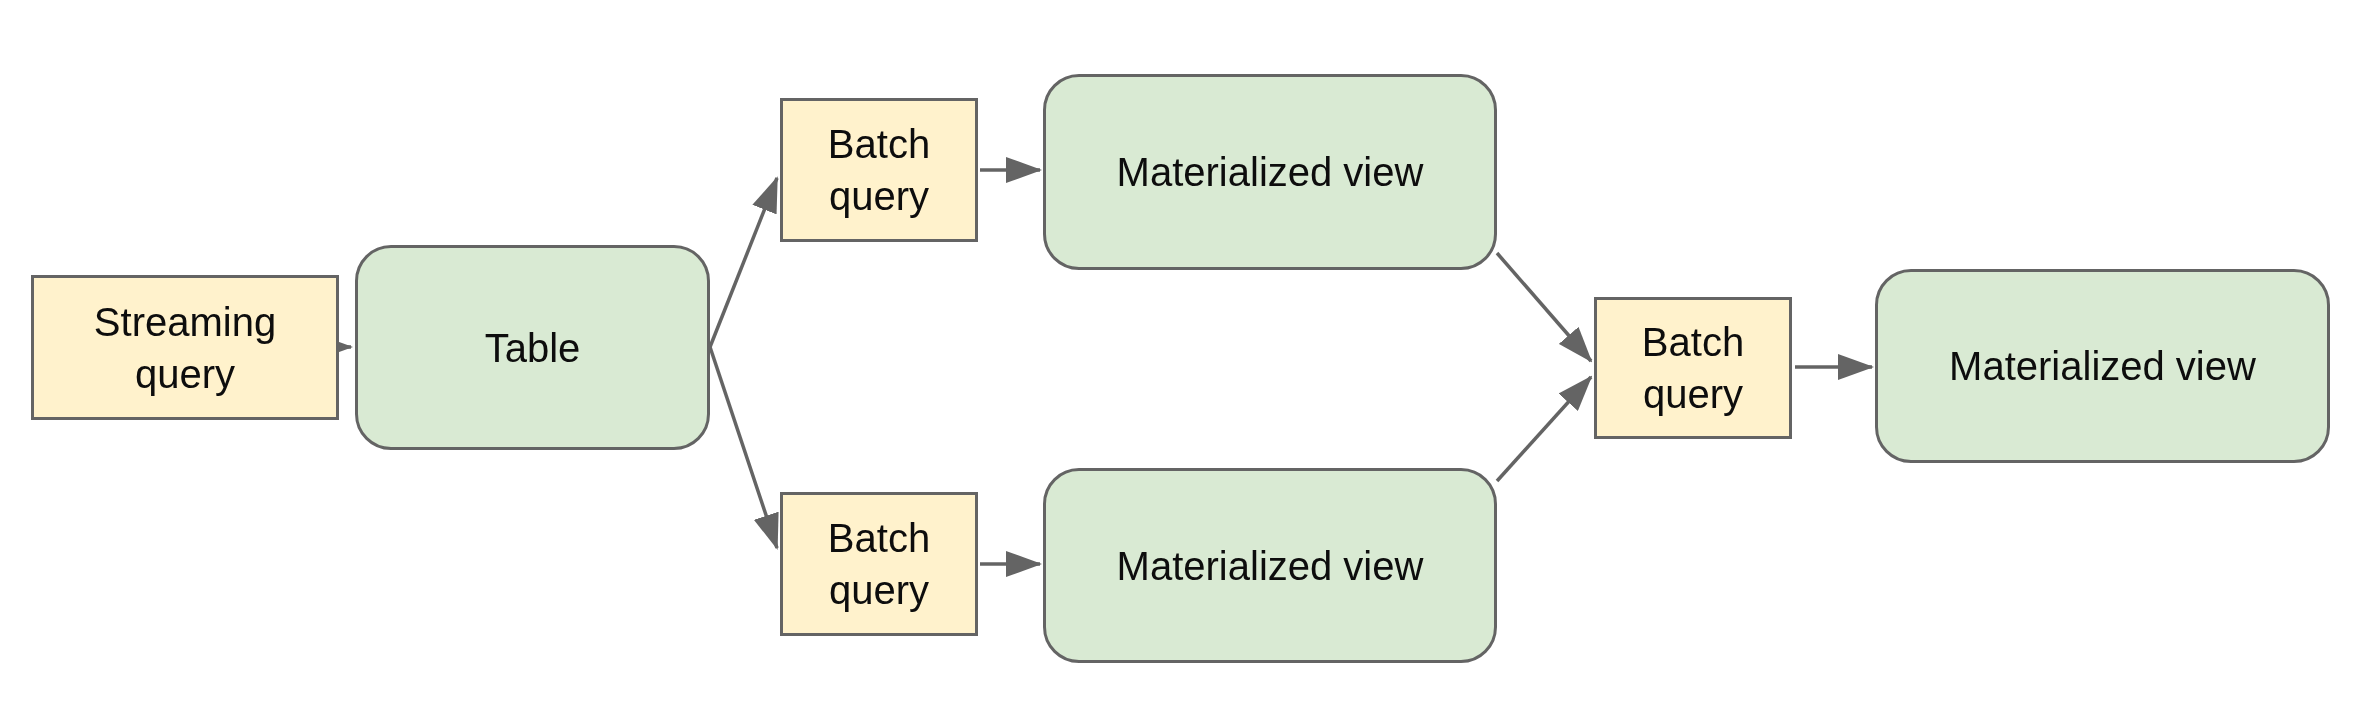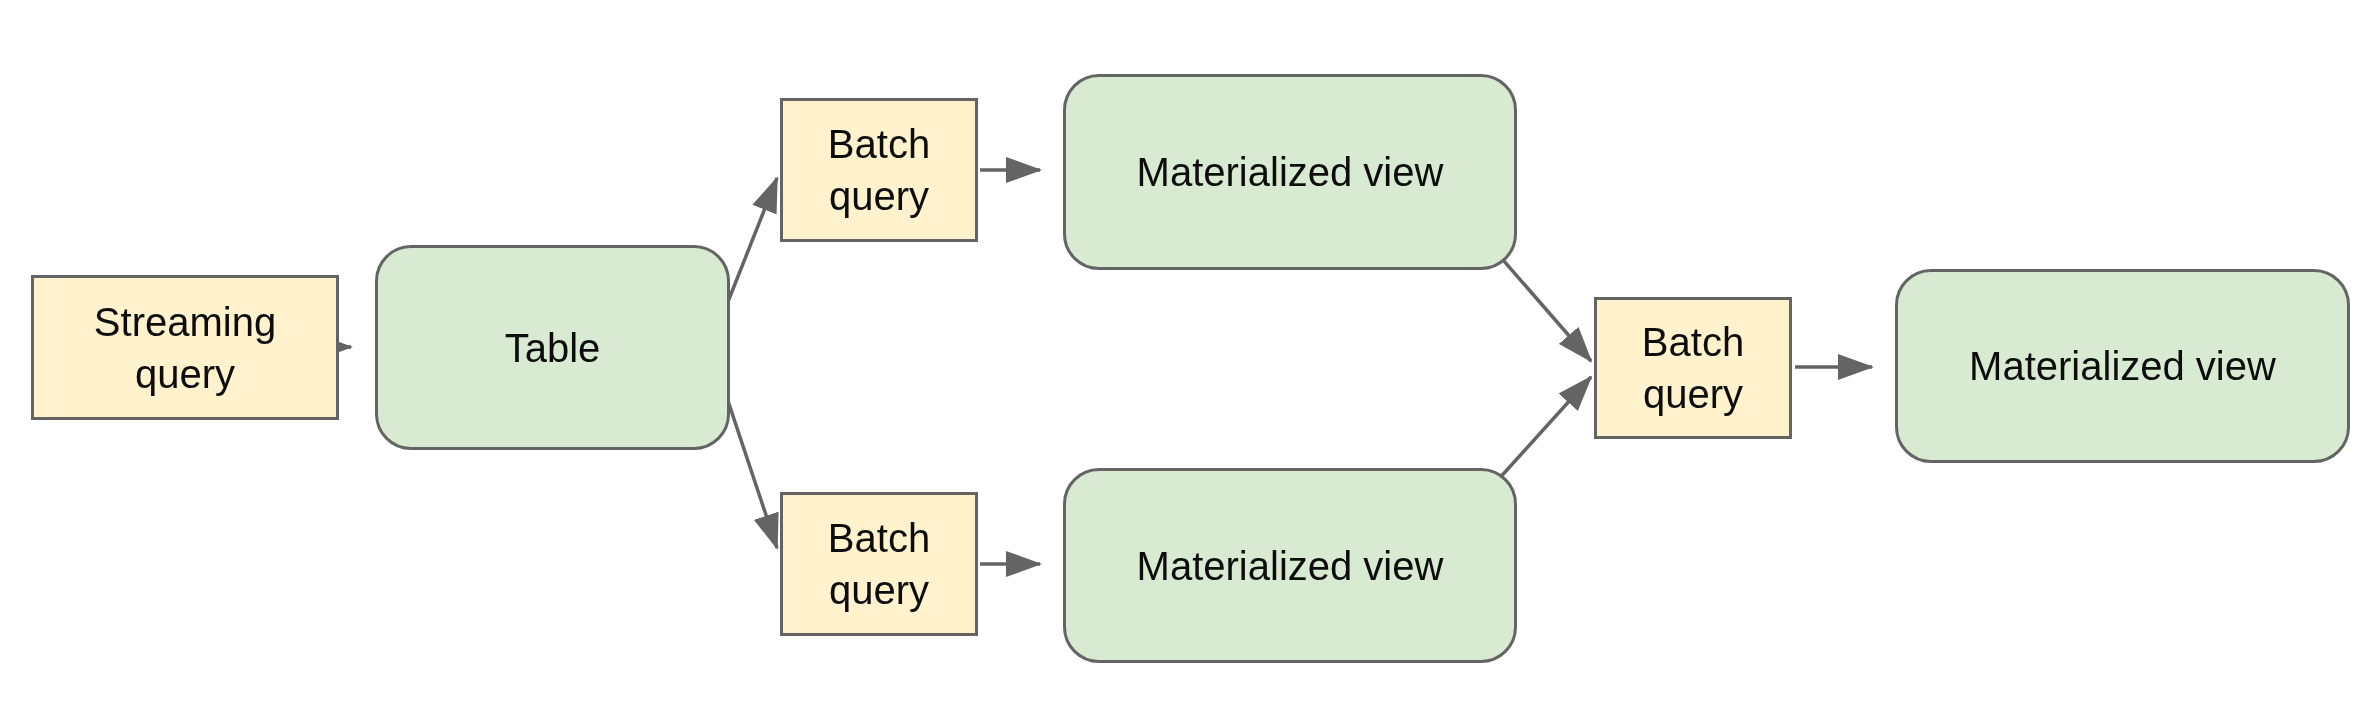--- a/index.html
+++ b/index.html
@@ -25,21 +25,21 @@
     display: flex;
     align-items: center;
     justify-content: center;
     text-align: center;
     font-size: 40px;
     line-height: 1.3;
     color: var(--text, #0d0d0d);
     border: 3px solid var(--border, #646464);
   }
   .node.query { background: var(--query-fill, #FFF2CC); justify-content: center; }
-  .node.data  { background: var(--data-fill, #D9EAD3); border-radius: 36px; margin-left: 20px; }
+  .node.data  { background: var(--data-fill, #D9EAD3); border-radius: 36px; }
 
   
   #n-streaming     { left: 31px;   top: 275px; width: 308px; height: 145px; padding: 0 10px; }
   #n-table         { left: 355px;  top: 245px; width: 355px; height: 205px; }
   #n-batch-top     { left: 780px;  top: 98px;  width: 198px; height: 144px; padding: 0 18px; }
   #n-mv-top        { left: 1043px; top: 74px;  width: 454px; height: 196px; }
   #n-batch-bottom  { left: 780px;  top: 492px; width: 198px; height: 144px; padding: 0 18px; }
   #n-mv-bottom     { left: 1043px; top: 468px; width: 454px; height: 195px; }
   #n-batch-right   { left: 1594px; top: 297px; width: 198px; height: 142px; padding: 0 18px; }
   #n-mv-right      { left: 1875px; top: 269px; width: 455px; height: 194px; }

